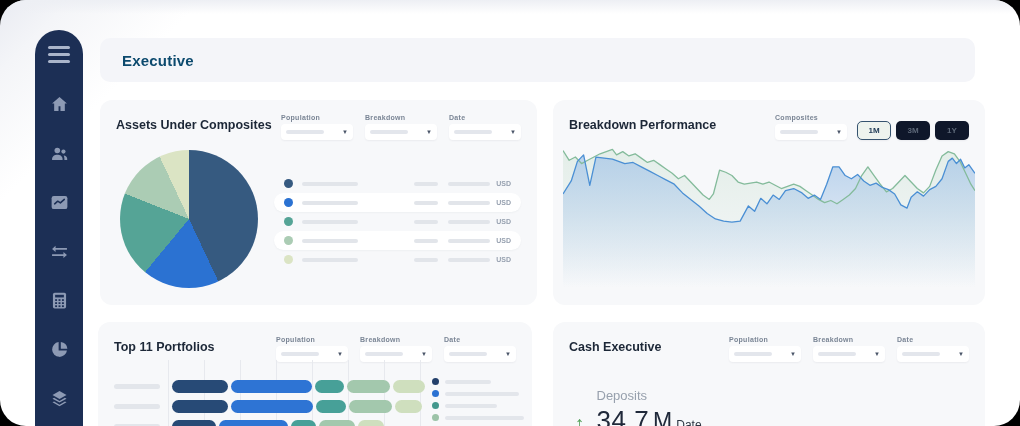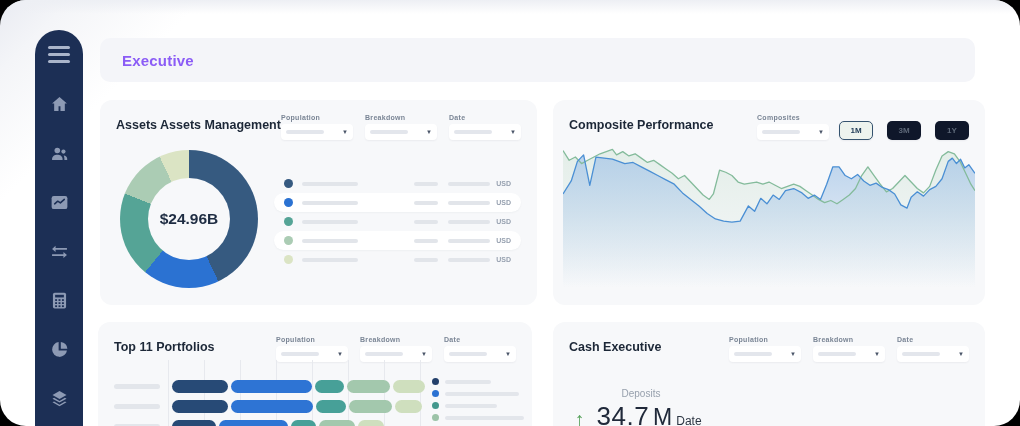--- a/index.html
+++ b/index.html
@@ -13,21 +13,21 @@
     background:#1c2f55;border-radius:24px;display:flex;flex-direction:column;align-items:center;
     padding-top:16px;box-sizing:border-box;}
   .menu-btn{width:22px;display:flex;flex-direction:column;gap:4px;cursor:pointer;margin-bottom:30px;}
   .menu-btn span{display:block;height:3px;border-radius:2px;background:#aab5ca;}
   .nav-icons{display:flex;flex-direction:column;gap:27px;align-items:center;}
   .nav-ic{width:22px;height:22px;display:flex;align-items:center;justify-content:center;cursor:pointer;}
   .nav-ic svg{width:21px;height:21px;fill:#8d9ab4;}
   
   .topbar{position:absolute;left:100px;top:38px;width:875px;height:44px;border-radius:10px;
     background:#f4f5f9;display:flex;align-items:center;}
-  .topbar h1{margin:0 0 0 22px;font-size:15px;font-weight:bold;color:#8b5cf6;letter-spacing:.2px;}
+  .topbar h1{margin:0 0 0 22px;font-size:15px;font-weight:bold;color:#0c4a6e;letter-spacing:.2px;}
   
   .card{position:absolute;background:#f7f8fa;border-radius:12px;box-sizing:border-box;padding:14px 16px;}
   .card-aum{left:100px;top:100px;width:437px;height:205px;}
   .card-comp{left:553px;top:100px;width:432px;height:205px;}
   .card-top10{left:98px;top:322px;width:434px;height:150px;}
   .card-cash{left:553px;top:322px;width:432px;height:150px;}
   .card-head{display:flex;align-items:flex-start;justify-content:space-between;}
   .card-head h2{margin:4px 0 0;font-size:12.5px;font-weight:bold;color:#1c2737;}
   
   .filters{display:flex;gap:12px;}
@@ -48,21 +48,21 @@
   .lrow{display:flex;align-items:center;height:19px;padding:0 10px;border-radius:10px;}
   .lrow.alt{background:#ffffff;box-shadow:0 1px 2px rgba(30,40,60,.04);}
   .lrow .dot{width:9px;height:9px;border-radius:50%;margin-right:9px;flex:0 0 auto;}
   .lrow .nbar{width:56px;height:4px;border-radius:2px;background:#e2e5ea;}
   .lrow .sp{flex:1;}
   .lrow .vbar1{width:24px;height:4px;border-radius:2px;background:#e2e5ea;margin-right:10px;}
   .lrow .vbar2{width:42px;height:4px;border-radius:2px;background:#e2e5ea;margin-right:6px;}
   .lrow .cur{font-size:7px;font-weight:bold;color:#96a0af;}
   
   .comp-controls{display:flex;align-items:flex-end;gap:10px;}
-  .range-group{display:flex;gap:14px;margin-bottom:0;}
+  .range-group{display:flex;gap:5px;margin-bottom:0;}
   .rbtn{min-width:22px;height:17px;border-radius:5px;background:#0f172a;border:1px solid transparent;
     font-size:8px;font-weight:bold;color:#5d6878;display:flex;align-items:center;justify-content:center;
     padding:0 5px;cursor:pointer;box-shadow:0 1px 2px rgba(30,40,60,.06);}
   .rbtn.sel{background:#edf3ee;border:1.5px solid #35536f;color:#1e3a56;}
   .comp-chart{position:absolute;left:10px;right:10px;top:44px;height:156px;}
   .comp-chart svg{width:100%;height:100%;display:block;}
   
   .plot{position:absolute;left:16px;right:104px;top:58px;}
   .grid{position:absolute;left:70px;right:108px;top:38px;bottom:0;
     background:repeating-linear-gradient(90deg,#e7e9ee 0,#e7e9ee 1px,transparent 1px,transparent 36px);}
@@ -70,21 +70,21 @@
   .brow .blabel{width:46px;height:5px;border-radius:3px;background:#e3e6eb;margin-right:12px;flex:0 0 auto;}
   .brow .segs{flex:1;display:flex;}
   .seg{height:13px;border-radius:7px;margin-right:3px;}
   .t10-legend{position:absolute;right:8px;top:56px;width:92px;display:flex;flex-direction:column;gap:5px;}
   .t10l{display:flex;align-items:center;gap:6px;height:7px;}
   .t10l .dot{width:7px;height:7px;border-radius:50%;flex:0 0 auto;}
   .t10l .bar{height:4px;border-radius:2px;background:#e3e6eb;}
   
   .cash-body{display:flex;align-items:flex-end;gap:12px;margin:26px 0 0 6px;}
   .up-arrow{font-size:19px;font-weight:bold;color:#55a15a;line-height:1;margin-bottom:3px;}
-  .metric .mlabel{font-size:10px;color:#97a0ad;margin-bottom:2px;margin-left:25px;}
+  .metric .mlabel{font-size:13px;color:#97a0ad;margin-bottom:2px;}
   .mval{display:flex;align-items:baseline;gap:4px;color:#20293a;}
   .mval .num{font-size:26px;font-weight:500;letter-spacing:.5px;}
   .mval .mag{font-size:23px;font-weight:400;}
   .mval .unit{font-size:12px;font-weight:500;color:#2c3542;}
 </style>
 </head>
 <body>
 
 <div class="window">
 
@@ -151,21 +151,21 @@
         </div>
       </div>
   </nav>
 
   <header class="topbar">
     <h1>Executive</h1>
   </header>
 
   <section class="card card-aum">
     <div class="card-head">
-      <h2>Assets Assets Management</h2>
+      <h2>Assets Under Composites</h2>
       <div class="filters">
           <div class="fgroup">
             <span class="flabel">Population</span>
             <div class="fselect">
               <span class="ph"></span>
               <span class="caret">▼</span>
             </div>
           </div>
           <div class="fgroup">
             <span class="flabel">Breakdown</span>
@@ -179,23 +179,20 @@
             <div class="fselect">
               <span class="ph"></span>
               <span class="caret">▼</span>
             </div>
           </div>
         </div>
     </div>
     <div class="aum-body">
       <div class="donut-wrap">
         <div class="donut" id="donut" style="background: conic-gradient(rgb(54, 90, 128) 0%, rgb(54, 90, 128) 43%, rgb(43, 114, 210) 43%, rgb(43, 114, 210) 61%, rgb(85, 164, 150) 61%, rgb(85, 164, 150) 81%, rgb(171, 204, 180) 81%, rgb(171, 204, 180) 93%, rgb(219, 228, 196) 93%, rgb(219, 228, 196) 100%);"></div>
-        <div class="donut-hole">
-          <span>$24.96B</span>
-        </div>
       </div>
       <div class="aum-legend" id="aum-legend">
           <div class="lrow">
             <span class="dot" style="background:#365a80"></span>
             <span class="nbar"></span>
             <span class="sp"></span>
             <span class="vbar1"></span>
             <span class="vbar2"></span>
             <span class="cur">USD</span>
           </div>
@@ -230,21 +227,21 @@
             <span class="vbar1"></span>
             <span class="vbar2"></span>
             <span class="cur">USD</span>
           </div>
         </div>
     </div>
   </section>
 
   <section class="card card-comp">
     <div class="card-head">
-      <h2>Composite Performance</h2>
+      <h2>Breakdown Performance</h2>
       <div class="comp-controls">
         <div class="fgroup">
           <span class="flabel">Composites</span>
           <div class="fselect">
             <span class="ph"></span>
             <span class="caret">▼</span>
           </div>
         </div>
         <div class="range-group" id="range-group">
             <div class="rbtn sel">1M</div>

